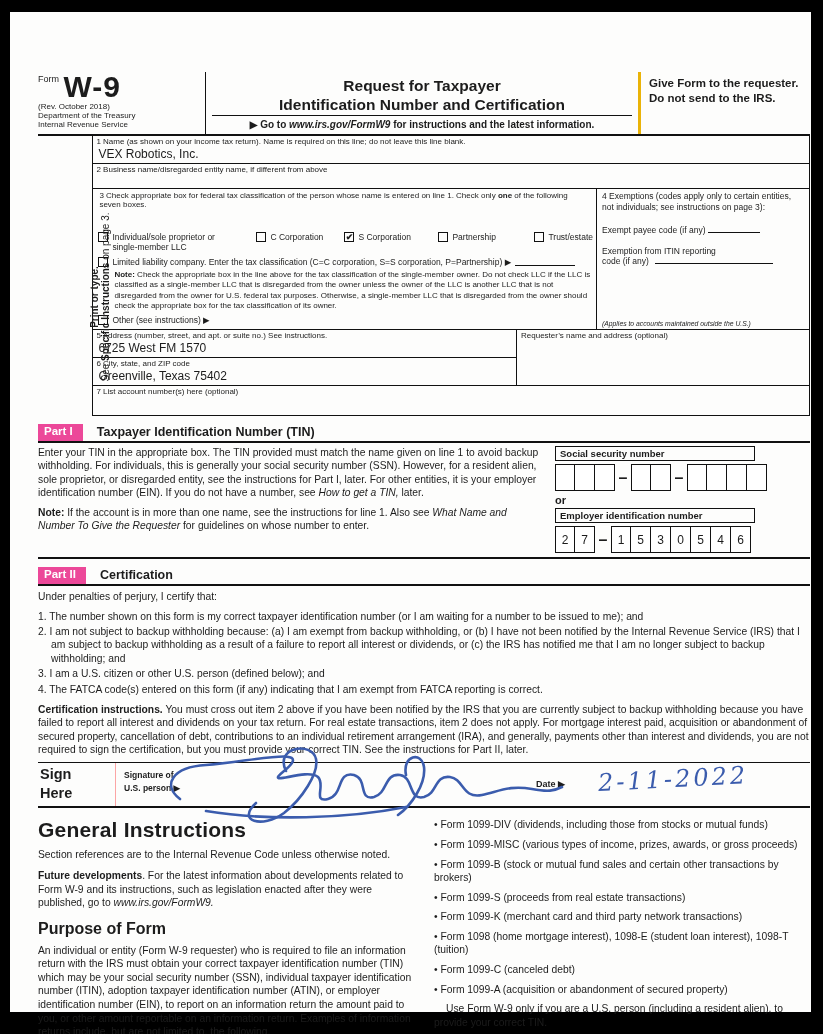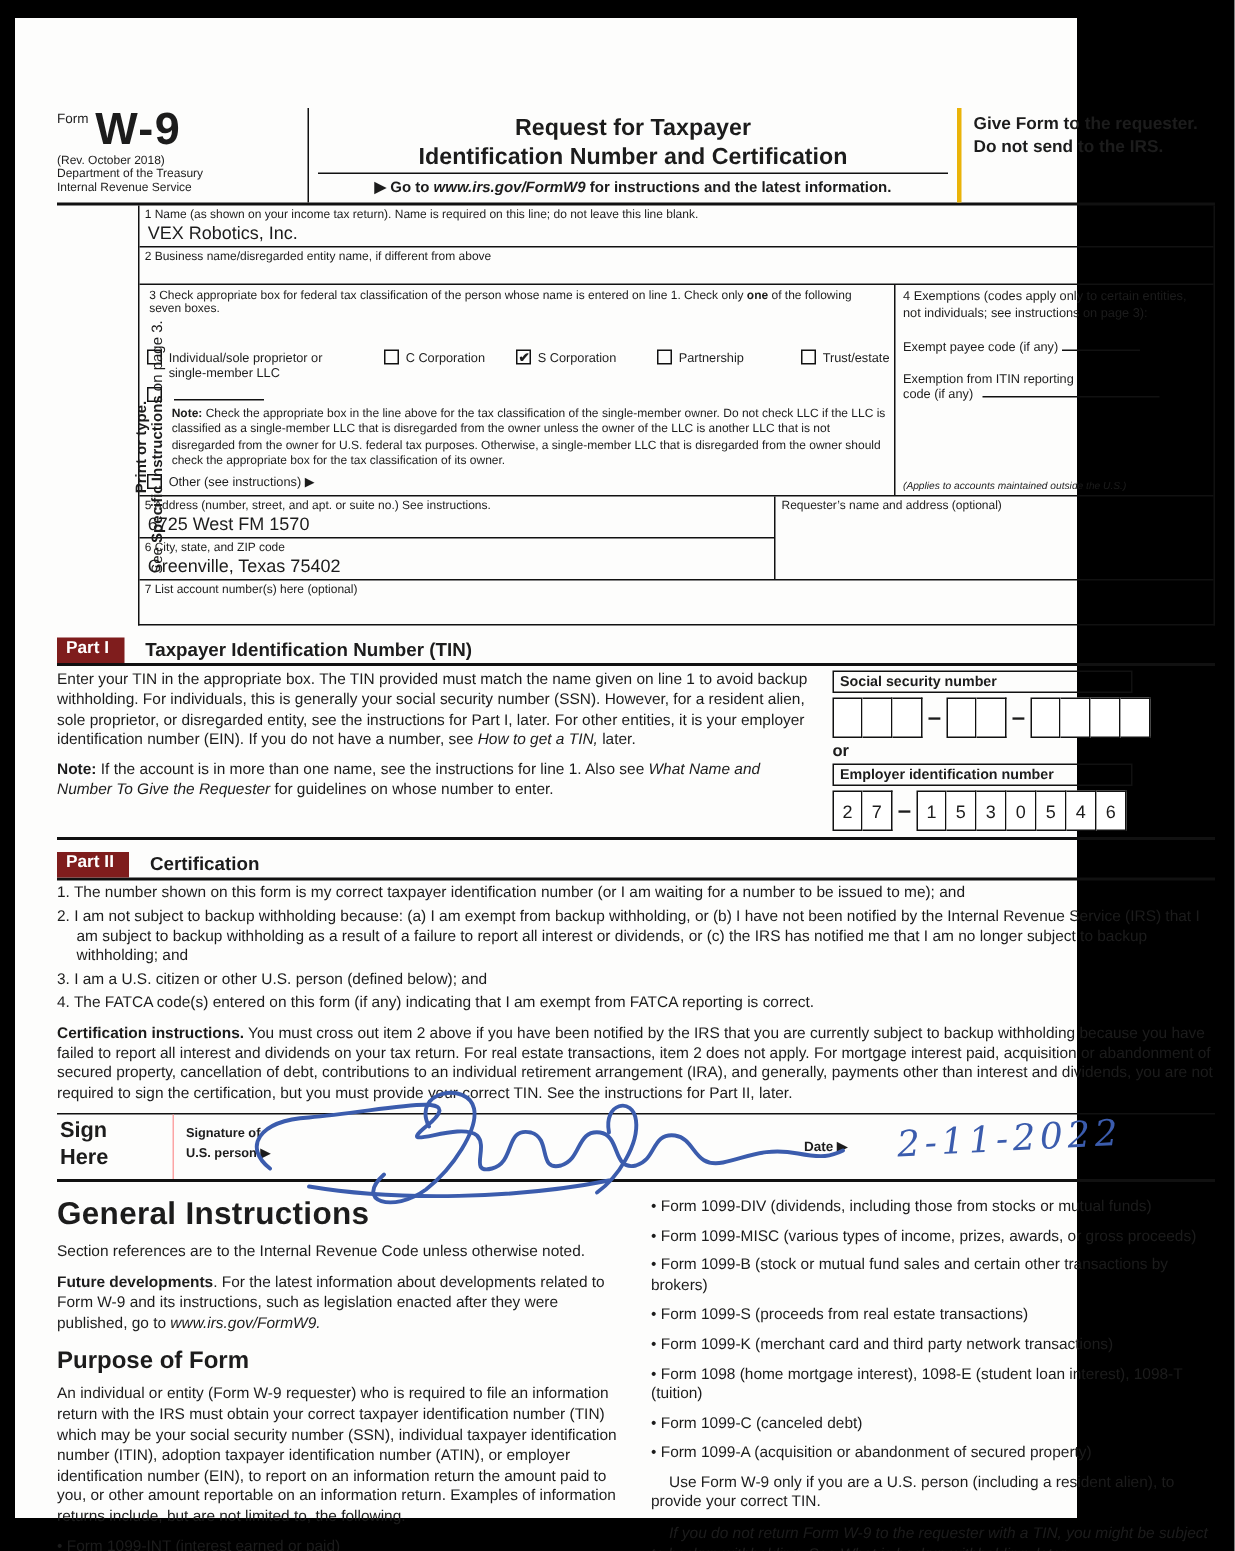--- a/index.html
+++ b/index.html
@@ -1,18 +1,18 @@
 <!DOCTYPE html>
 <html><head>
 <meta charset="utf-8">
 <style>
   * { margin:0; padding:0; box-sizing:border-box; }
   body { background:#000; width:823px; height:1034px; position:relative; overflow:hidden;
          font-family:"Liberation Sans", sans-serif; color:#1c1c1c; }
-  .page { position:absolute; left:10px; top:12px; width:708px; height:1000px; background:#fdfdfc; }
+  .page { position:absolute; left:10px; top:12px; width:801px; height:1000px; background:#fdfdfc; }
   .content { position:absolute; left:28px; top:60px; width:772px; }
 
   
   .header { display:flex; border-bottom:2px solid #111; }
   .h-left { width:168px; padding:2px 4px 2px 0; border-right:1px solid #111; }
   .form-word { font-size:9px; vertical-align:top; }
   .w9 { font-size:30px; font-weight:bold; letter-spacing:1px; line-height:26px; }
   .rev { font-size:8px; margin-top:1px; }
   .dept { font-size:8px; }
   .h-center { flex:1; text-align:center; padding:4px 6px 2px; display:flex; flex-direction:column; justify-content:space-between; }
@@ -54,21 +54,21 @@
 
   .row56 { display:flex; border-bottom:1px solid #111; }
   .c56 { flex:1; border-right:1px solid #111; }
   .r5 { border-bottom:1px solid #111; }
   .creq { width:292px; padding:1px 4px; font-size:8px; }
   .row7 .val { min-height:12px; }
   .row7 { padding-bottom:6px; }
 
   
   .partbar { display:flex; align-items:stretch; border-bottom:2px solid #111; margin-top:8px; }
-  .chip { background:#7f1d1d; color:#fff; font-weight:bold; font-size:11.5px; padding:1px 10px 2px 6px; }
+  .chip { background:#ec4899; color:#fff; font-weight:bold; font-size:11.5px; padding:1px 10px 2px 6px; }
   .ptitle { font-weight:bold; font-size:12.5px; padding:1px 0 2px 14px; }
 
   .p1body { display:flex; border-bottom:2px solid #111; }
   .p1text { flex:1; padding:3px 8px 6px 0; font-size:10.3px; line-height:1.28; }
   .p1text p { margin-bottom:7px; }
   .tinarea { width:263px; padding:3px 0 4px 8px; }
   .tinlabel { border:1px solid #111; font-size:9.5px; font-weight:bold; padding:1px 4px; width:200px; }
   .cells { display:flex; align-items:center; margin-top:3px; }
   .cell { width:20px; height:27px; border:1px solid #111; border-left-width:0; background:#fff;
           font-size:12px; font-weight:500; display:flex; align-items:center; justify-content:center; }
@@ -165,20 +165,21 @@
               <span class="box"></span>
               <span>Partnership</span>
             </div>
             <div class="cbitem">
               <span class="box"></span>
               <span>Trust/estate</span>
             </div>
           </div>
           <div class="llcline">
             <span class="box"></span>
+            <span>Limited liability company. Enter the tax classification (C=C corporation, S=S corporation, P=Partnership) ▶</span>
             <span class="llc-underline"></span>
           </div>
           <div class="note3"><b>Note:</b><span> Check the appropriate box in the line above for the tax classification of the single-member owner.  Do not check LLC if the LLC is classified as a single-member LLC that is disregarded from the owner unless the owner of the LLC is another LLC that is not disregarded from the owner for U.S. federal tax purposes. Otherwise, a single-member LLC that is disregarded from the owner should check the appropriate box for the tax classification of its owner.</span></div>
           <div class="otherline">
             <span class="box"></span>
             <span>Other (see instructions) ▶</span>
           </div>
         </div>
         <div class="c4">
           <div class="ex-title">4  Exemptions (codes apply only to certain entities, not individuals; see instructions on page 3):</div>
@@ -257,20 +258,21 @@
         <span class="cell">6</span>
       </div>
     </div>
   </div>
 
   <div class="partbar">
     <span class="chip">Part II</span>
     <span class="ptitle">Certification</span>
   </div>
   <div class="p2body">
+    <div class="intro">Under penalties of perjury, I certify that:</div>
     <div class="itm">1. The number shown on this form is my correct taxpayer identification number (or I am waiting for a number to be issued to me); and</div>
     <div class="itm">2. I am not subject to backup withholding because: (a) I am exempt from backup withholding, or (b) I have not been notified by the Internal Revenue Service (IRS) that I am subject to backup withholding as a result of a failure to report all interest or dividends, or (c) the IRS has notified me that I am no longer subject to backup withholding; and</div>
     <div class="itm sp">3. I am a U.S. citizen or other U.S. person (defined below); and</div>
     <div class="itm">4. The FATCA code(s) entered on this form (if any) indicating that I am exempt from FATCA reporting is correct.</div>
     <div class="certins"><b>Certification instructions.</b><span> You must cross out item 2 above if you have been notified by the IRS that you are currently subject to backup withholding because you have failed to report all interest and dividends on your tax return. For real estate transactions, item 2 does not apply. For mortgage interest paid, acquisition or abandonment of secured property, cancellation of debt, contributions to an individual retirement arrangement (IRA), and generally, payments other than interest and dividends, you are not required to sign the certification, but you must provide your correct TIN. See the instructions for Part II, later.</span></div>
   </div>
 
   <div class="signrow">
     <div class="signhere">
       <span>Sign</span><br><span>Here</span>

